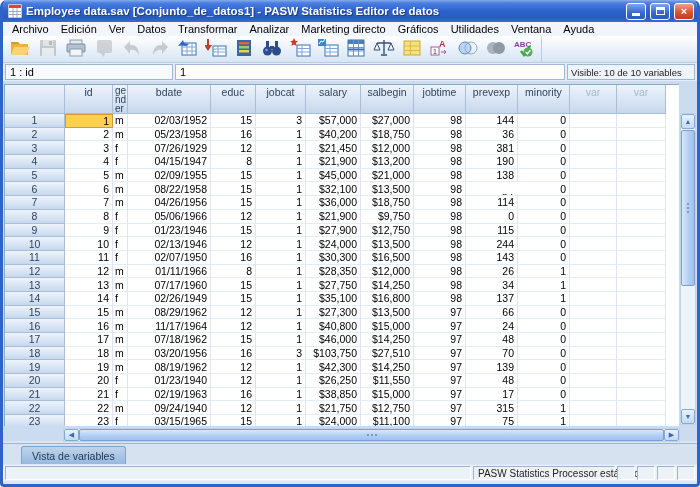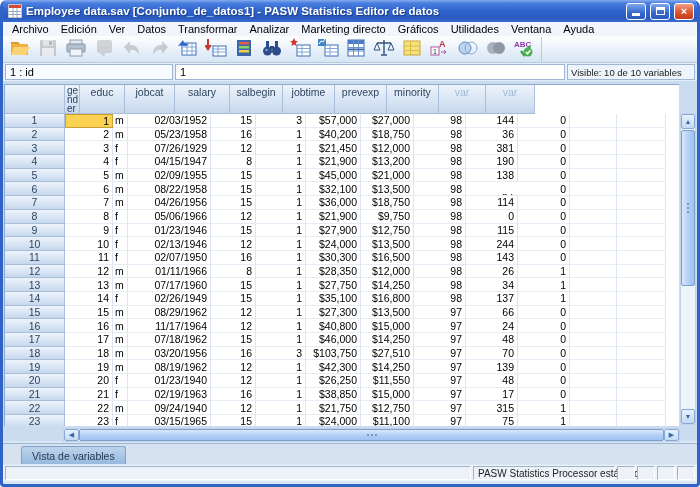--- a/index.html
+++ b/index.html
@@ -275,21 +275,23 @@
   <div class="cellref">
     <div class="cellref-name">1 : id</div>
     <div class="cellref-editor">1</div>
     <div class="visible-info">Visible: 10 de 10 variables</div>
   </div>
 
   <div class="data-zone">
     <div class="grid">
       <div class="hdr-row" id="hdr-row">
           <div class="cell hcell" style="width: 60px;"></div>
+          <div class="cell hcell" style="width: 48px;">id</div>
           <div class="cell hcell gender-h" style="width: 15px;">gender</div>
+          <div class="cell hcell" style="width: 83px;">bdate</div>
           <div class="cell hcell" style="width: 45px;">educ</div>
           <div class="cell hcell" style="width: 50px;">jobcat</div>
           <div class="cell hcell" style="width: 55px;">salary</div>
           <div class="cell hcell" style="width: 53px;">salbegin</div>
           <div class="cell hcell" style="width: 52px;">jobtime</div>
           <div class="cell hcell" style="width: 52px;">prevexp</div>
           <div class="cell hcell" style="width: 52px;">minority</div>
           <div class="cell hcell var-col" style="width: 47px;">var</div>
           <div class="cell hcell var-col" style="width: 49px;">var</div>
         </div>

